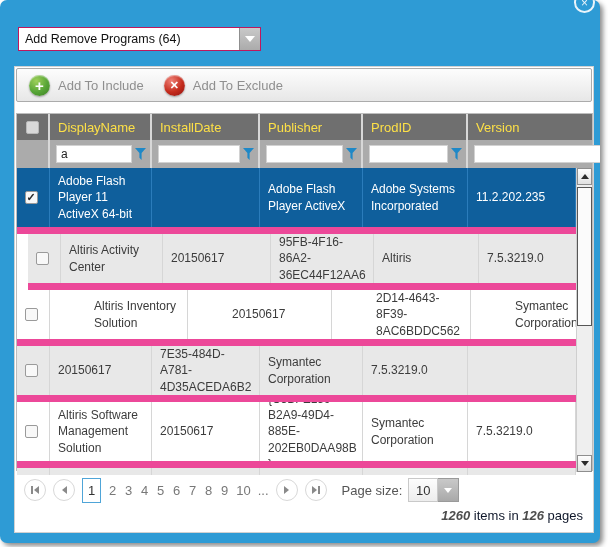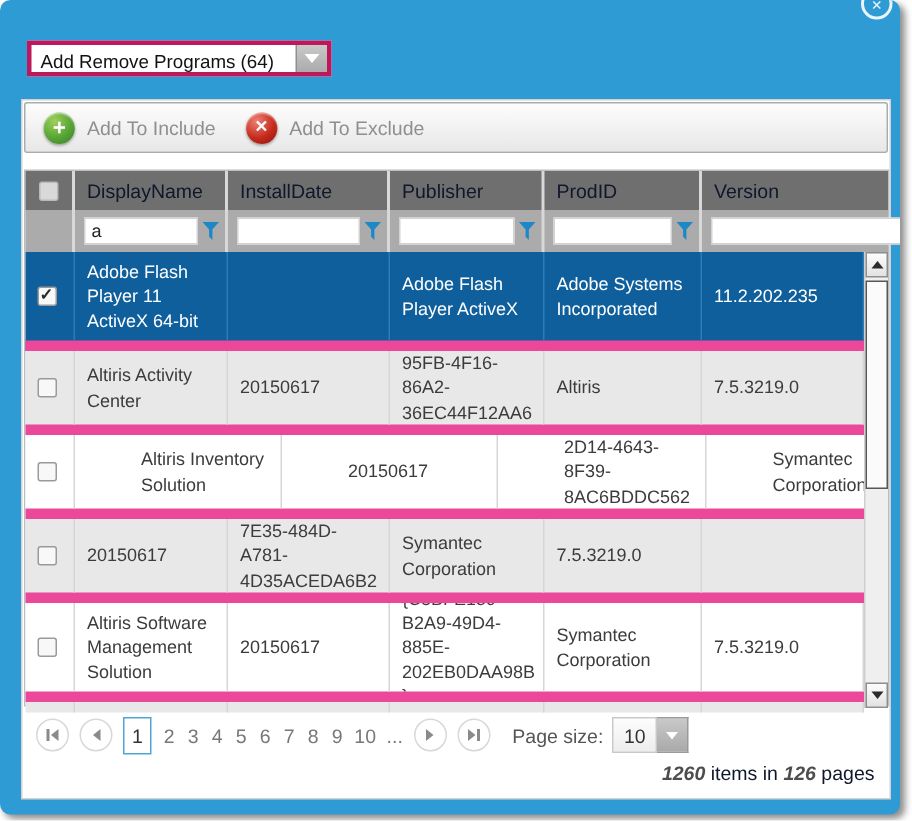--- a/index.html
+++ b/index.html
@@ -11,22 +11,22 @@
   }
   
   .close-btn {
     position:absolute; top:-8px; right:5px; width:21px; height:21px;
     border:2px solid #EAF4FA; border-radius:50%; color:#EAF4FA;
     display:flex; align-items:center; justify-content:center;
     font-size:12px; line-height:1; z-index:9; cursor:pointer;
   }
   
   .report-select {
-    position:absolute; left:18px; top:27px; width:203px; height:24px;
-    background:#fff; border:3px solid #be185d; display:flex; align-items:stretch;
+    position:absolute; left:18px; top:27px; width:243px; height:24px;
+    background:#fff; border:1px solid #be185d; display:flex; align-items:stretch;
   }
   .report-text { flex:1; font-size:12.5px; color:#111; padding:4px 6px; white-space:nowrap; overflow:hidden; }
   .dd-btn {
     width:21px; background:linear-gradient(#c9c9c9,#ababab); border-left:1px solid #8f8f8f;
     display:flex; align-items:center; justify-content:center;
   }
   .tri-down-w { width:0; height:0; border-left:5px solid transparent; border-right:5px solid transparent; border-top:6px solid #fff; }
   .tri-down-w.small { border-left-width:4px; border-right-width:4px; border-top-width:5px; }
 
   
@@ -47,21 +47,21 @@
     display:flex; align-items:center; justify-content:center;
     box-shadow:0 1px 2px rgba(0,0,0,0.35), inset 0 1px 1px rgba(255,255,255,0.5);
   }
   .tb-icon.green { background:radial-gradient(circle at 35% 28%, #9ed05a, #56a436 55%, #3c7e22 100%); font-size:15px; line-height:1; }
   .tb-icon.red   { background:radial-gradient(circle at 35% 28%, #ef8076, #c42b1c 55%, #8e0f0f 100%); font-size:11px; line-height:1; }
 
   
   .grid { position:absolute; left:1px; top:46px; width:577px; height:358px; border:1px solid #bdbdbd; background:#fff; }
   .g-head, .g-filter { display:grid; grid-template-columns:33px 102px 108px 103px 105px 1fr; }
   .g-head { height:26px; background:#6f6f6f; }
-  .g-head .cell { color:#0f172a; font-size:13px; display:flex; align-items:center; padding-left:8px; border-right:2px solid #d8d8d8; }
+  .g-head .cell { color:#fde047; font-size:13px; display:flex; align-items:center; padding-left:8px; border-right:2px solid #d8d8d8; }
   .g-head .cell:last-child { border-right:none; }
   .g-head .cb-cell { justify-content:center; padding-left:0; }
   .g-filter { height:28px; background:#ababab; }
   .g-filter .cell { display:flex; align-items:center; padding:0 4px 0 6px; border-right:2px solid #d8d8d8; }
   .g-filter .cell:last-child { border-right:none; padding-right:20px; }
   .g-filter input {
     flex:1; min-width:0; height:18px; border:1px solid #d2d2d2; background:#fff;
     font-family:"Liberation Sans",sans-serif; font-size:12px; color:#222; padding:0 4px; outline:none;
   }
   .funnel { margin-left:3px; flex:0 0 auto; cursor:pointer; }
@@ -70,21 +70,21 @@
   .g-rows { width:559px; }
   .g-row { display:grid; grid-template-columns:33px 102px 108px 103px 105px 108px; border-bottom:7px solid #ec4899; background:#fff; }
   .g-row.alt { background:#e8e8e8; }
   .g-row .cell {
     font-size:12px; color:#3c3c3c; display:flex; align-items:center;
     padding:2px 4px 2px 8px; border-right:1px solid #d6d6d6; overflow:hidden;
     line-height:1.35; overflow-wrap:break-word;
   }
   .g-row .cell > div { width:100%; }
   .g-row .cb-cell { justify-content:center; padding-left:0; }
-  .g-row.r0 { height:66px; } .g-row.r1 { height:56px; } .g-row.r2 { height:56px;gap:36px; }
+  .g-row.r0 { height:66px; } .g-row.r1 { height:56px;margin-left:11px; } .g-row.r2 { height:56px;gap:36px; }
   .g-row.r3 { height:56px; } .g-row.r4 { height:66px; }
   .g-row.partial { height:7px; background:#e8e8e8; border-bottom:none; }
   .g-row.selected { background:#0f5f9c; }
   .g-row.selected .cell { color:#fff; border-right:1px solid #2b7cbb; }
 
   .checkbox {
     width:13px; height:13px; background:#f8f8f8; border:1px solid #9a9a9a; border-radius:2px;
     display:flex; align-items:center; justify-content:center; cursor:pointer;
   }
   .checkbox.header { background:#d9d9d9; border-color:#b9b9b9; }

